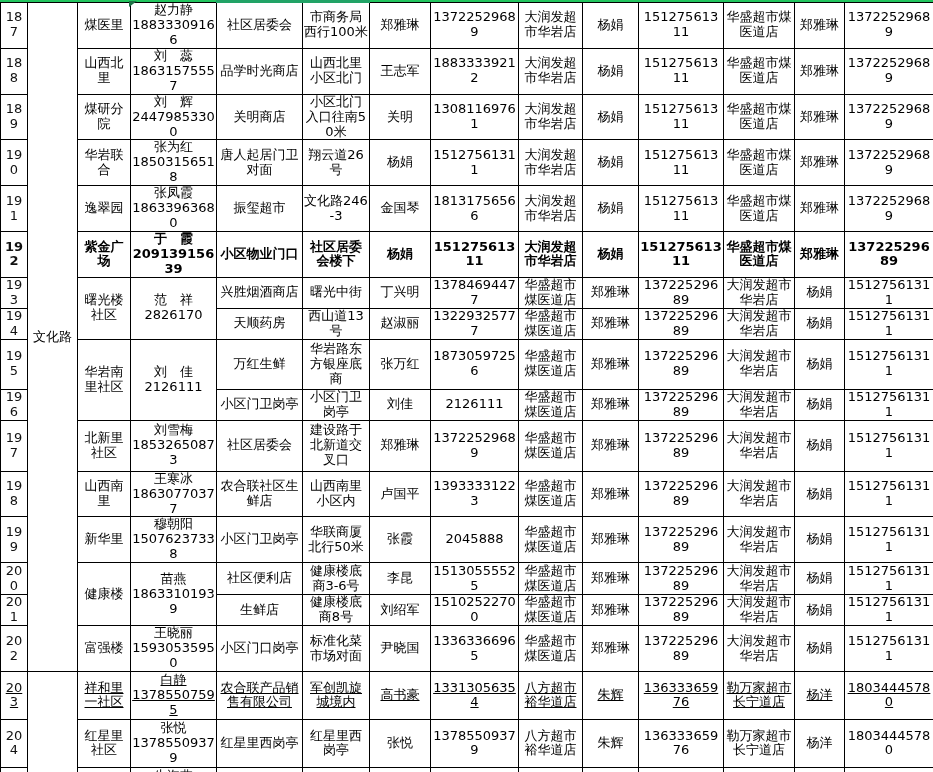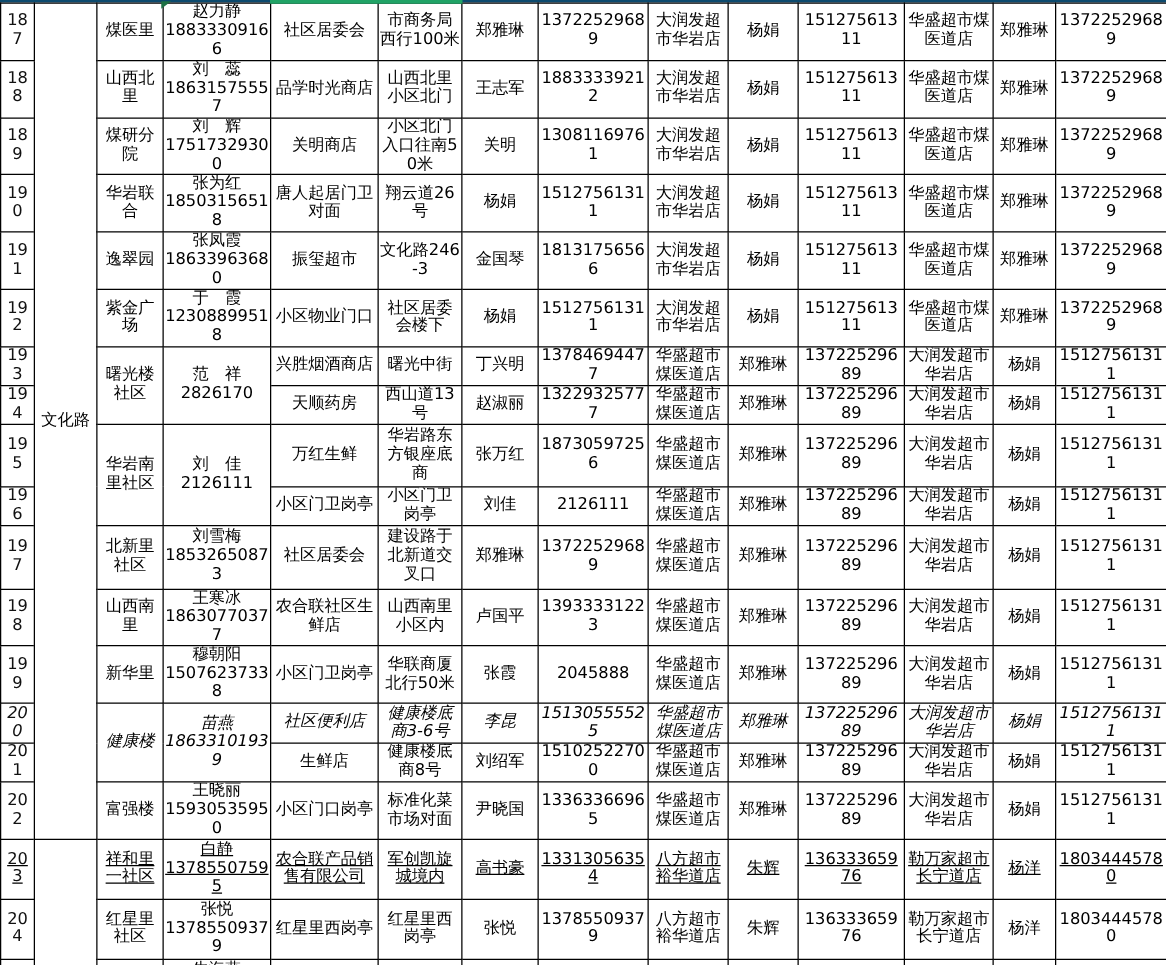--- a/index.html
+++ b/index.html
@@ -1,20 +1,20 @@
 <!DOCTYPE html>
 <html><head>
 <meta charset="utf-8">
 <style>
   html,body{margin:0;padding:0;}
   body{
     width:933px;height:772px;overflow:hidden;background:#ffffff;
     font-family:"DejaVu Sans","Liberation Sans",sans-serif;color:#000;
   }
-  .sheet{position:relative;width:933px;height:772px;overflow:hidden;background:#0c4a6e;}
+  .sheet{position:relative;width:933px;height:772px;overflow:hidden;background:#22c55e;}
   .sel-strip{position:absolute;top:0;left:216px;width:154px;height:3px;z-index:3;}
   .corner-marker{
     position:absolute;top:1px;left:129px;width:0;height:0;z-index:3;
     border-top:6px solid #1e7145;border-right:8px solid transparent;
   }
   table.grid{
     position:absolute;top:2px;left:0;
     border-collapse:collapse;table-layout:fixed;width:933px;
     background:#fff;
   }
@@ -83,21 +83,21 @@
           <td>杨娟</td>
           <td class="digits">15127561311</td>
           <td>华盛超市煤医道店</td>
           <td>郑雅琳</td>
           <td class="digits">13722529689</td>
         </tr>
         <tr style="height: 43px; margin-top: 16px;">
           <td class="rownum">189</td>
           <td>煤研分院</td>
           <td class="namecell">刘　辉
-17517329300</td>
+24479853300</td>
           <td>关明商店</td>
           <td>小区北门入口往南50米</td>
           <td>关明</td>
           <td class="digits">13081169761</td>
           <td>大润发超市华岩店</td>
           <td>杨娟</td>
           <td class="digits">15127561311</td>
           <td>华盛超市煤医道店</td>
           <td>郑雅琳</td>
           <td class="digits">13722529689</td>
@@ -127,25 +127,25 @@
           <td>文化路246-3</td>
           <td>金国琴</td>
           <td class="digits">18131756566</td>
           <td>大润发超市华岩店</td>
           <td>杨娟</td>
           <td class="digits">15127561311</td>
           <td>华盛超市煤医道店</td>
           <td>郑雅琳</td>
           <td class="digits">13722529689</td>
         </tr>
-        <tr style="height: 31px;">
+        <tr style="height: 31px; font-weight: bold;">
           <td class="rownum">192</td>
           <td>紫金广场</td>
           <td class="namecell">于　霞
-12308899518</td>
+20913915639</td>
           <td>小区物业门口</td>
           <td>社区居委会楼下</td>
           <td>杨娟</td>
           <td class="digits">15127561311</td>
           <td>大润发超市华岩店</td>
           <td>杨娟</td>
           <td class="digits">15127561311</td>
           <td>华盛超市煤医道店</td>
           <td>郑雅琳</td>
           <td class="digits">13722529689</td>
@@ -249,21 +249,21 @@
           <td>华联商厦北行50米</td>
           <td>张霞</td>
           <td class="digits">2045888</td>
           <td>华盛超市煤医道店</td>
           <td>郑雅琳</td>
           <td class="digits">13722529689</td>
           <td>大润发超市华岩店</td>
           <td>杨娟</td>
           <td class="digits">15127561311</td>
         </tr>
-        <tr style="height: 32px; font-style: italic;">
+        <tr style="height: 32px;">
           <td class="rownum">200</td>
           <td rowspan="2">健康楼</td>
           <td rowspan="2" class="namecell">苗燕
 18633101939</td>
           <td>社区便利店</td>
           <td>健康楼底商3-6号</td>
           <td>李昆</td>
           <td class="digits">15130555525</td>
           <td>华盛超市煤医道店</td>
           <td>郑雅琳</td>

